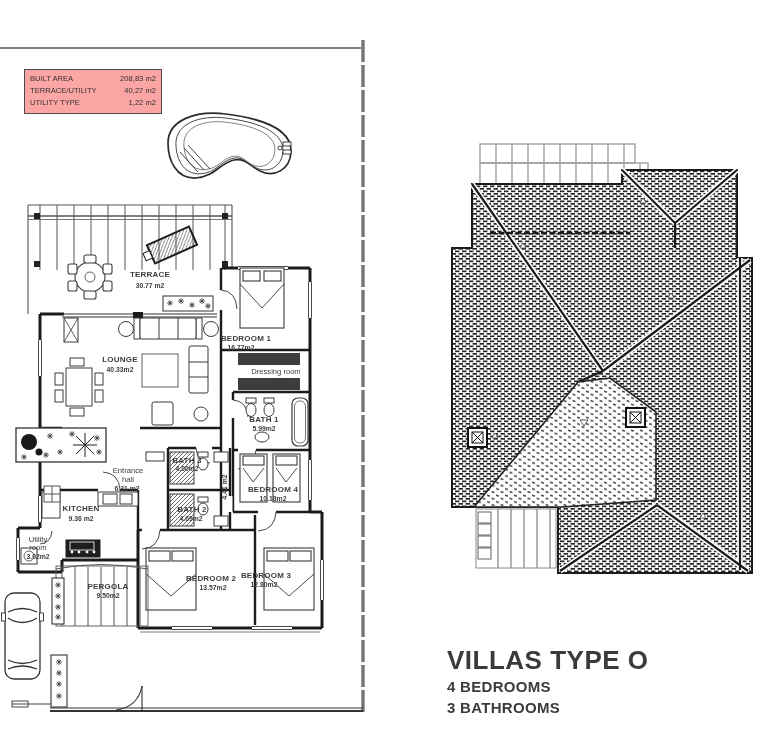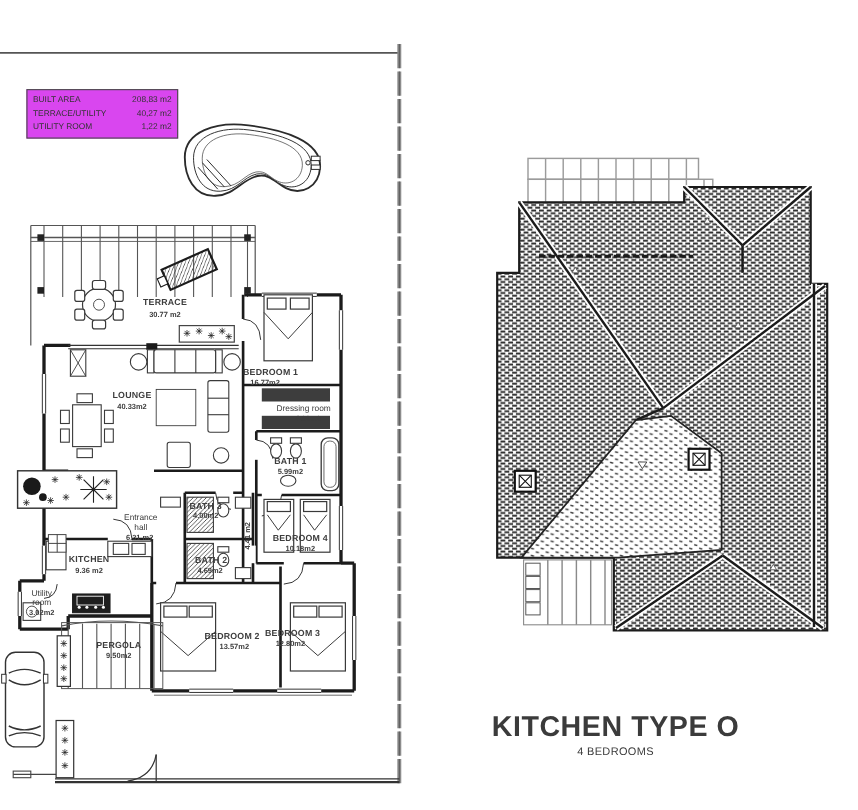--- a/index.html
+++ b/index.html
@@ -3,26 +3,26 @@
 <meta charset="utf-8">
 <style>
   html,body{margin:0;padding:0;background:#fff;}
   .sheet{position:relative;width:780px;height:736px;background:#fff;overflow:hidden;
          font-family:"Liberation Sans",sans-serif;color:#333;}
   .plan-svg{position:absolute;left:0;top:0;}
   svg text{font-family:"Liberation Sans",sans-serif;fill:#3d3d3d;}
   .rn{font-size:8px;font-weight:700;text-anchor:middle;letter-spacing:.2px;}
   .rn2{font-size:7.6px;font-weight:400;text-anchor:middle;}
   .ra{font-size:6.8px;font-weight:700;text-anchor:middle;}
-  .info-box{position:absolute;left:24px;top:81px;width:138px;border:1.2px solid #4a4a4a;
-            background:#d946ef;padding:3px 5px 4px 5px;box-sizing:border-box;}
+  .info-box{position:absolute;left:24px;top:69px;width:138px;border:1.2px solid #4a4a4a;
+            background:#fca5a5;padding:3px 5px 4px 5px;box-sizing:border-box;}
   .info-row{display:flex;justify-content:space-between;font-size:7.6px;line-height:1.6;color:#333;}
   .title-block{position:absolute;left:447px;top:647px;color:#3b3b3b;}
   .title-block .tb-title{font-size:26px;font-weight:700;letter-spacing:.5px;line-height:1.05;}
-  .title-block .tb-line{font-size:10px;font-weight:400;margin-top:4px;letter-spacing:.3px;text-align:center;}
+  .title-block .tb-line{font-size:15px;font-weight:700;margin-top:4px;letter-spacing:.3px;}
 </style>
 </head>
 <body>
 
 <div class="sheet">
 
 <svg class="plan-svg" width="780" height="736" viewBox="0 0 780 736">
   <defs>
     <pattern id="tiles" width="7" height="5" patternUnits="userSpaceOnUse">
       <rect width="7" height="5" fill="#ffffff"></rect>
@@ -463,23 +463,24 @@
 <div class="info-box">
   <div class="info-row">
     <span>BUILT AREA</span>
     <span>208,83 m2</span>
   </div>
   <div class="info-row">
     <span>TERRACE/UTILITY</span>
     <span>40,27 m2</span>
   </div>
   <div class="info-row">
-    <span>UTILITY ROOM</span>
+    <span>UTILITY TYPE</span>
     <span>1,22 m2</span>
   </div>
 </div>
 
 <div class="title-block">
-  <div class="tb-title">KITCHEN TYPE O</div>
+  <div class="tb-title">VILLAS TYPE O</div>
   <div class="tb-line">4 BEDROOMS</div>
+  <div class="tb-line">3 BATHROOMS</div>
 </div>
 
 </div>
 
 </body></html>

